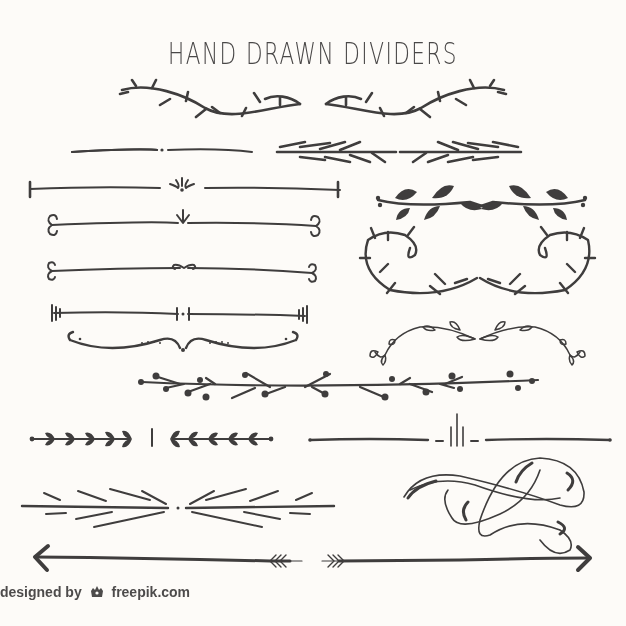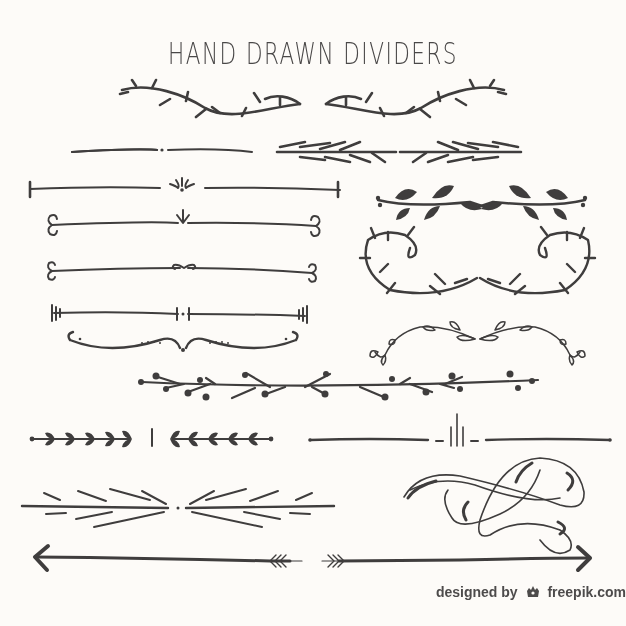--- a/index.html
+++ b/index.html
@@ -22,21 +22,21 @@
       transform: scaleX(0.72);
       transform-origin: 313px 0;
     }
     .art {
       position: absolute; left: 0; top: 0;
       width: 626px; height: 626px;
     }
     .credit {
       position: absolute;
       left: 0; top: 584px; width: 626px;
-      text-align: right;
+      text-align: left;
       font-family: "Liberation Sans", sans-serif;
       font-weight: bold;
       font-size: 14px;
       color: #4d4b4b;
     }
     .credit .logo {
       display: inline-block;
       width: 16px; height: 14px;
       vertical-align: -2px;
       margin: 0 3px;

